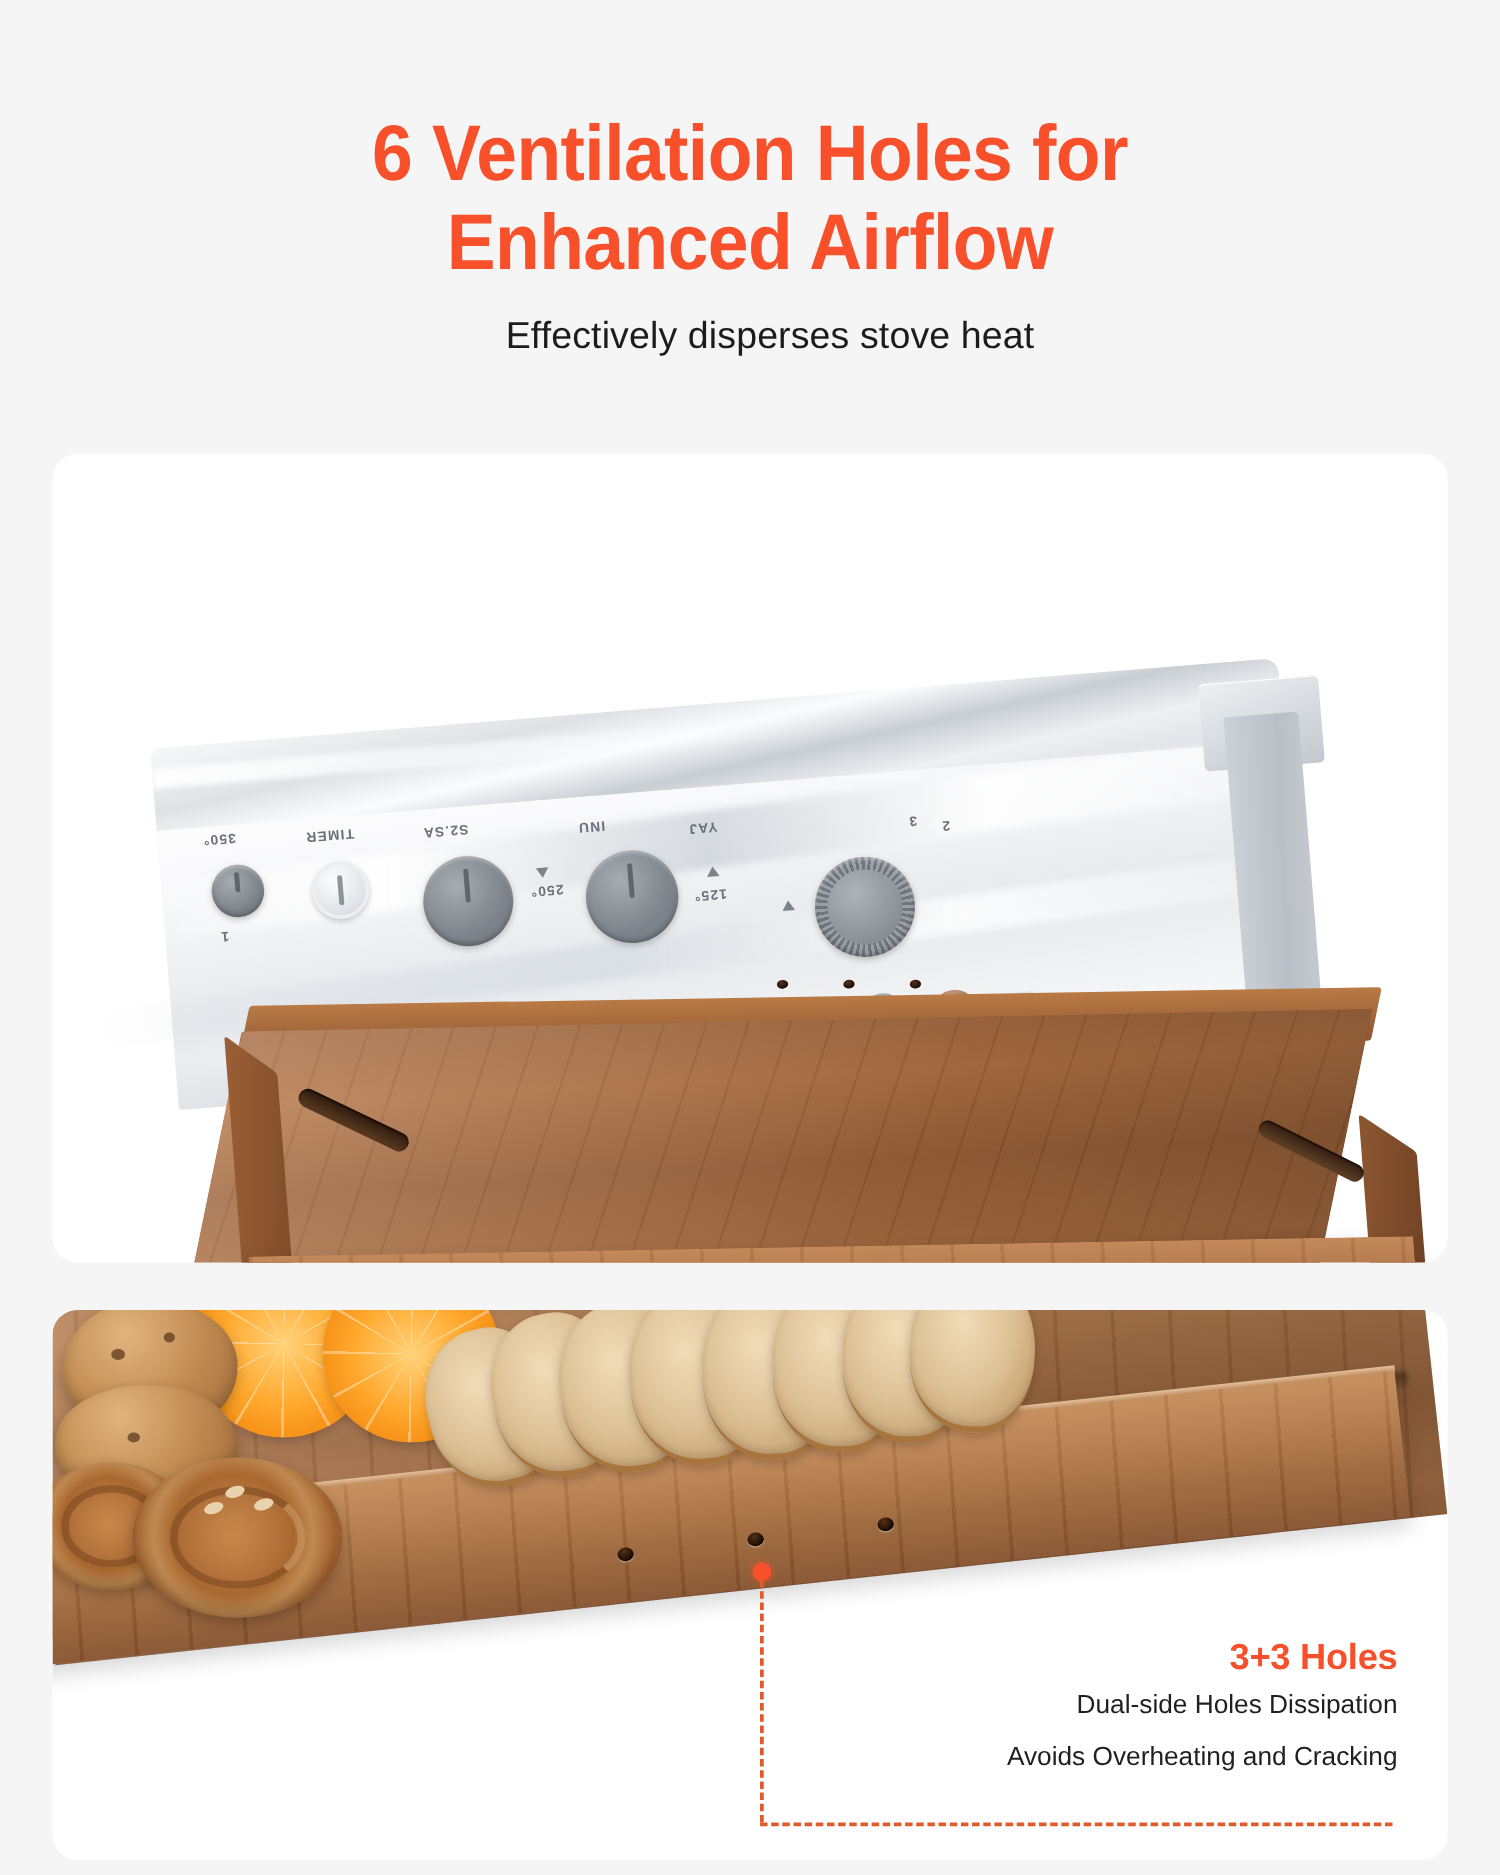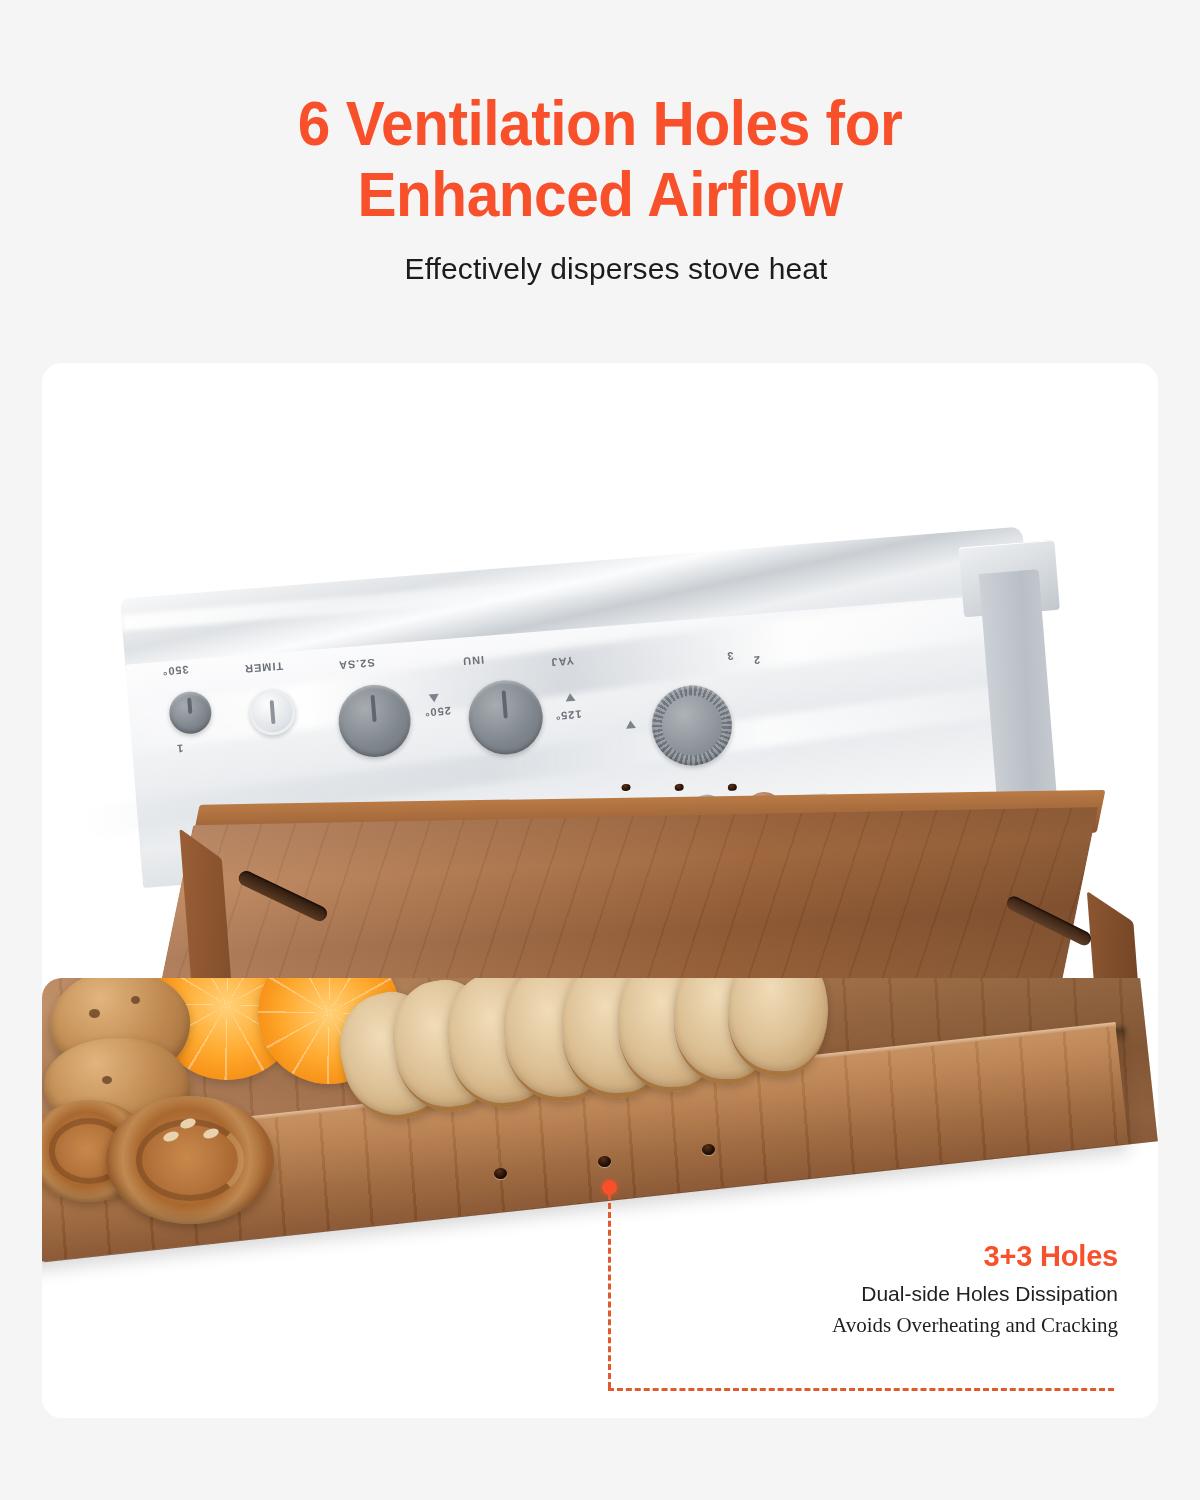--- a/index.html
+++ b/index.html
@@ -35,21 +35,21 @@
   
   .card {
     position:absolute;
     left:42px;
     width:1116px;
     background:#fff;
     border-radius:20px;
     overflow:hidden;
   }
   #card-top    { top:363px; height:647px; }
-  #card-bottom { top:978px; height:440px; }
+  #card-bottom { top:1048px; height:440px; }
 
   
   .scene1 { position:absolute; inset:0; background:#fff; }
 
   
   .stove {
     position:absolute; left:78px; top:236px; width:960px; height:420px;
     transform:rotate(-4.6deg); transform-origin:left top;
   }
   .stove-top {
@@ -403,16 +403,16 @@
     <div class="bread-slice" style="left:632px; top:-28px; width:102px; height:134px; transform:rotate(0deg);"></div>
     <div class="bread-slice" style="left:686px; top:-32px; width:100px; height:130px; transform:rotate(2deg);"></div>
 
     <div class="callout-dot" style="left:560px; top:202px;"></div>
     <div class="callout-line-v" style="left:566px; top:216px; height:194px;"></div>
     <div class="callout-line-h" style="left:566px; top:410px; width:506px;"></div>
 
     <div class="callout-text" style="right:40px; top:262px; width:520px;">
       <div class="callout-title">3+3 Holes</div>
       <div class="callout-sub">Dual-side Holes Dissipation</div>
-      <div class="callout-sub" style="margin-top:4px;font-family:Liberation Serif, serif;">Avoids Overheating and Cracking</div>
+      <div class="callout-sub" style="margin-top:14px;">Avoids Overheating and Cracking</div>
     </div>
   </div>
 </div>
 
 </body></html>

